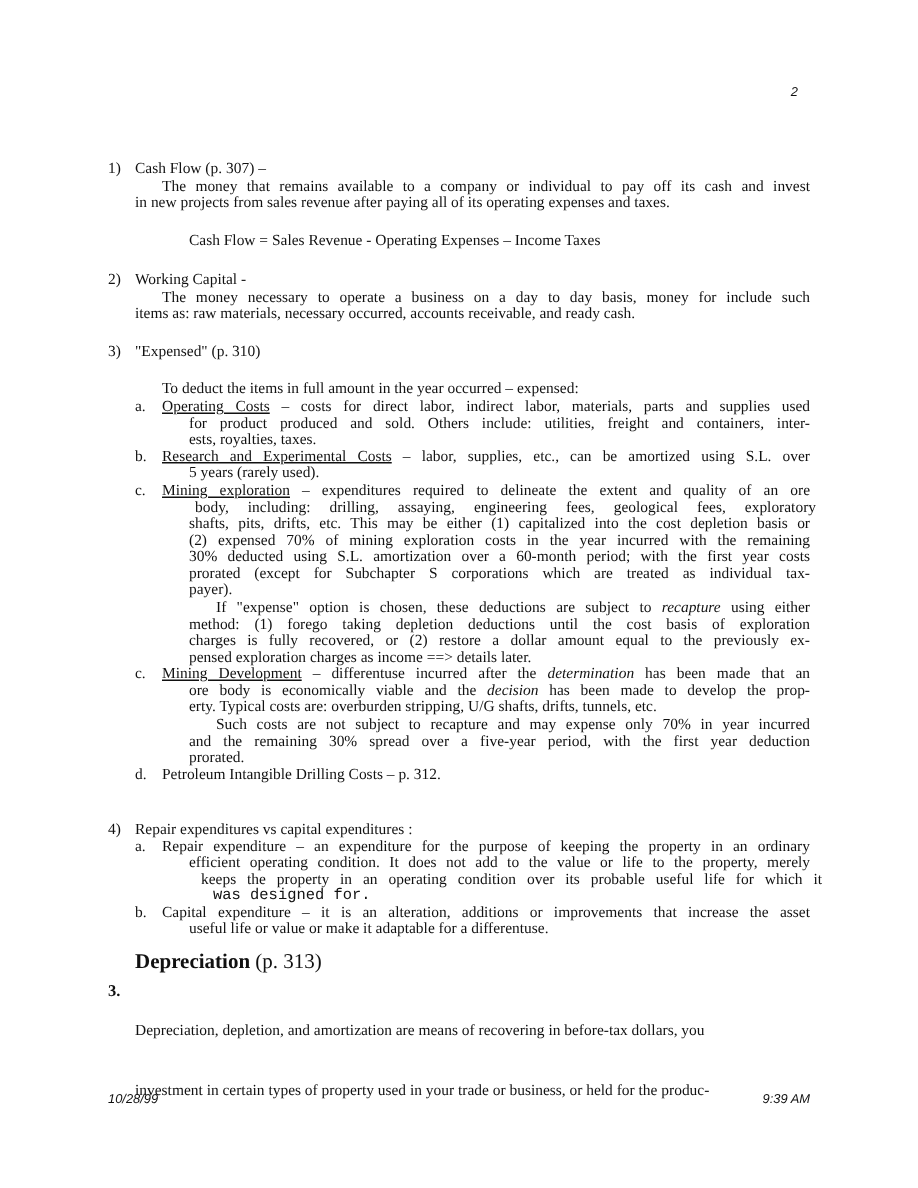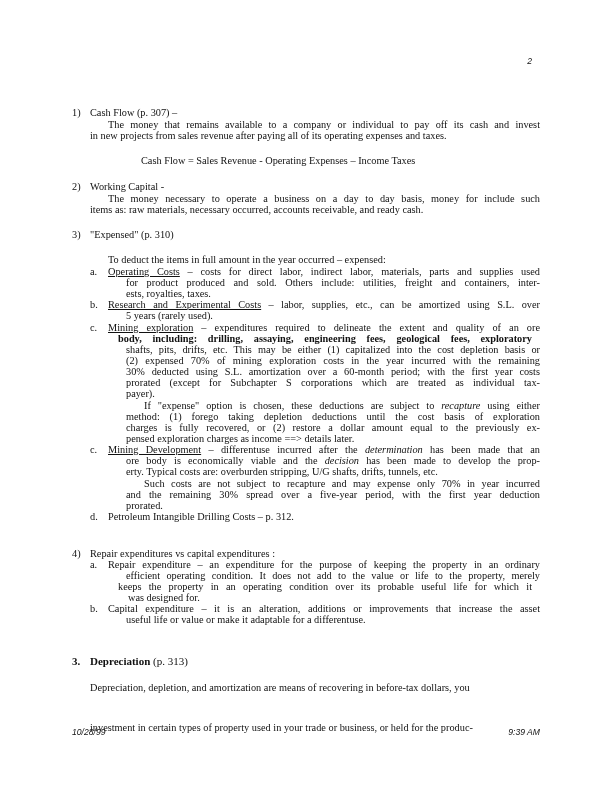--- a/index.html
+++ b/index.html
@@ -14,21 +14,21 @@
 </style>
 </head>
 <body>
 
 <div class="abs sans-i" style="right:80px; top:56px;">2</div>
 
 <div class="line" style="left:72px; top:107px;">1)</div>
 <div class="line" style="left:90px; top:107px;">Cash Flow (p. 307) –</div>
 <div class="just" style="left:108px; width:432px; top:119px;">The money that remains available to a company or individual to pay off its cash and invest</div>
 <div class="line" style="left:90px; top:130px;">in new projects from sales revenue after paying all of its operating expenses and taxes.</div>
-<div class="line" style="left:141px; top:155px;">Cash Flow = Sales Revenue - Operating Expenses – Income Taxes</div>
+<div class="line" style="left:126px; top:155px;">Cash Flow = Sales Revenue - Operating Expenses – Income Taxes</div>
 
 <div class="line" style="left:72px; top:181px;">2)</div>
 <div class="line" style="left:90px; top:181px;">Working Capital -</div>
 <div class="just" style="left:108px; width:432px; top:193px;">The money necessary to operate a business on a day to day basis, money for include such</div>
 <div class="line" style="left:90px; top:204px;">items as: raw materials, necessary occurred, accounts receivable, and ready cash.</div>
 
 <div class="line" style="left:72px; top:229px;">3)</div>
 <div class="line" style="left:90px; top:229px;">"Expensed" (p. 310)</div>
 <div class="line" style="left:108px; top:254px;">To deduct the items in full amount in the year occurred – expensed:</div>
 
@@ -36,21 +36,21 @@
 <div class="just" style="left:108px; width:432px; top:266px;"><u>Operating Costs</u><span> – costs for direct labor, indirect labor, materials, parts and supplies used</span></div>
 <div class="just" style="left:126px; width:414px; top:277px;">for product produced and sold. Others include: utilities, freight and containers, inter-</div>
 <div class="line" style="left:126px; top:288px;font-family:Liberation Serif, serif;">ests, royalties, taxes.</div>
 
 <div class="line" style="left:90px; top:299px;">b.</div>
 <div class="just" style="left:108px; width:432px; top:299px;"><u>Research and Experimental Costs</u><span> – labor, supplies, etc., can be amortized using S.L. over</span></div>
 <div class="line" style="left:126px; top:310px;">5 years (rarely used).</div>
 
 <div class="line" style="left:90px; top:322px;">c.</div>
 <div class="just" style="left:108px; width:432px; top:322px;"><u>Mining exploration</u><span> – expenditures required to delineate the extent and quality of an ore</span></div>
-<div class="just" style="left:118px; width:414px; top:333px;font-weight:bold;">body, including: drilling, assaying, engineering fees, geological fees, exploratory</div>
+<div class="just" style="left:130px; width:414px; top:333px;">body, including: drilling, assaying, engineering fees, geological fees, exploratory</div>
 <div class="just" style="left:126px; width:414px; top:344px;">shafts, pits, drifts, etc. This may be either (1) capitalized into the cost depletion basis or</div>
 <div class="just" style="left:126px; width:414px; top:355px;">(2) expensed 70% of mining exploration costs in the year incurred with the remaining</div>
 <div class="just" style="left:126px; width:414px; top:366px;">30% deducted using S.L. amortization over a 60-month period; with the first year costs</div>
 <div class="just" style="left:126px; width:414px; top:377px;">prorated (except for Subchapter S corporations which are treated as individual tax-</div>
 <div class="line" style="left:126px; top:388px;">payer).</div>
 <div class="just" style="left:144px; width:396px; top:400px;"><span>If "expense" option is chosen, these deductions are subject to </span><i>recapture</i><span> using either</span></div>
 <div class="just" style="left:126px; width:414px; top:411px;">method: (1) forego taking depletion deductions until the cost basis of exploration</div>
 <div class="just" style="left:126px; width:414px; top:422px;">charges is fully recovered, or (2) restore a dollar amount equal to the previously ex-</div>
 <div class="line" style="left:126px; top:433px;">pensed exploration charges as income ==&gt; details later.</div>
 
@@ -64,26 +64,26 @@
 
 <div class="line" style="left:90px; top:511px;">d.</div>
 <div class="line" style="left:108px; top:511px;">Petroleum Intangible Drilling Costs – p. 312.</div>
 
 <div class="line" style="left:72px; top:548px;">4)</div>
 <div class="line" style="left:90px; top:548px;">Repair expenditures vs capital expenditures :</div>
 
 <div class="line" style="left:90px; top:559px;">a.</div>
 <div class="just" style="left:108px; width:432px; top:559px;">Repair expenditure – an expenditure for the purpose of keeping the property in an ordinary</div>
 <div class="just" style="left:126px; width:414px; top:570px;">efficient operating condition. It does not add to the value or life to the property, merely</div>
-<div class="just" style="left:118px; width:414px; top:581px;">keeps the property in an operating condition over its probable useful life for which it</div>
-<div class="line" style="left:128px; top:592px;">was designed for.</div>
+<div class="just" style="left:134px; width:414px; top:581px;">keeps the property in an operating condition over its probable useful life for which it</div>
+<div class="line" style="left:142px; top:592px;font-family:Liberation Mono, monospace;">was designed for.</div>
 
 <div class="line" style="left:90px; top:603px;">b.</div>
 <div class="just" style="left:108px; width:432px; top:603px;">Capital expenditure – it is an alteration, additions or improvements that increase the asset</div>
 <div class="line" style="left:126px; top:614px;">useful life or value or make it adaptable for a differentuse.</div>
 
 <div class="line" style="left:72px; top:656px; font-size:11px;"><b>3.</b></div>
-<div class="line" style="left:90px; top:656px; font-size:11px;text-align:center;"><b>Depreciation</b><span> (p. 313)</span></div>
+<div class="line" style="left:90px; top:636px; font-size:14px;text-align:center;"><b>Depreciation</b><span> (p. 313)</span></div>
 <div class="line" style="left:90px; top:682px;">Depreciation, depletion, and amortization are means of recovering in before-tax dollars, you</div>
 <div class="line" style="left:90px; top:722px;">investment in certain types of property used in your trade or business, or held for the produc-</div>
 
 <div class="abs sans-i" style="left:72px; top:727px;">10/28/99</div>
 <div class="abs sans-i" style="right:72px; top:727px;">9:39 AM</div>
 
 </body></html>

